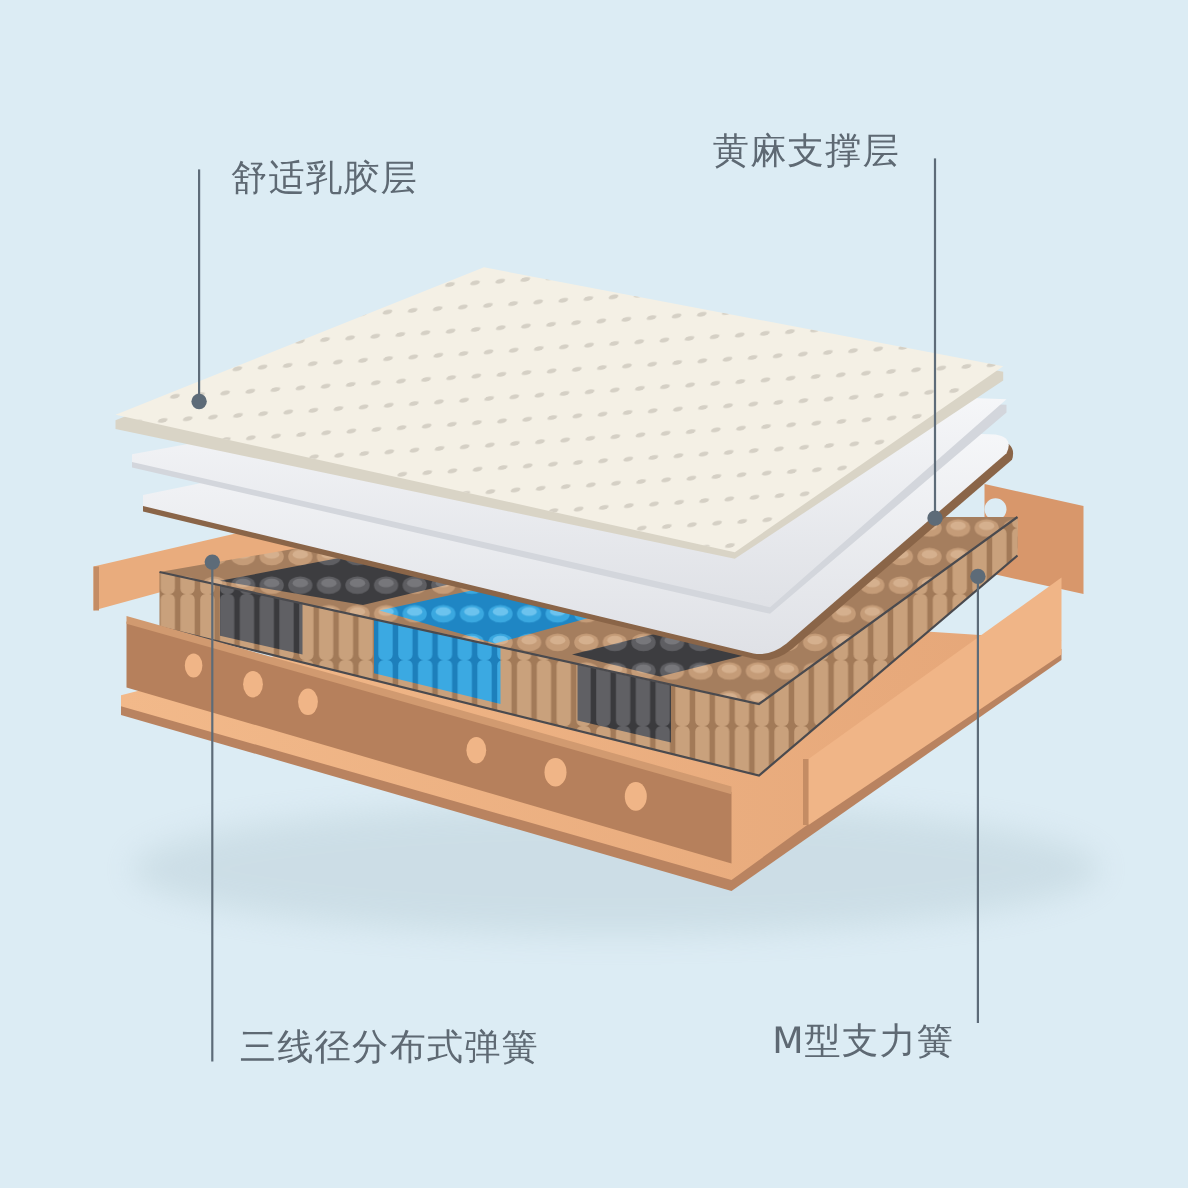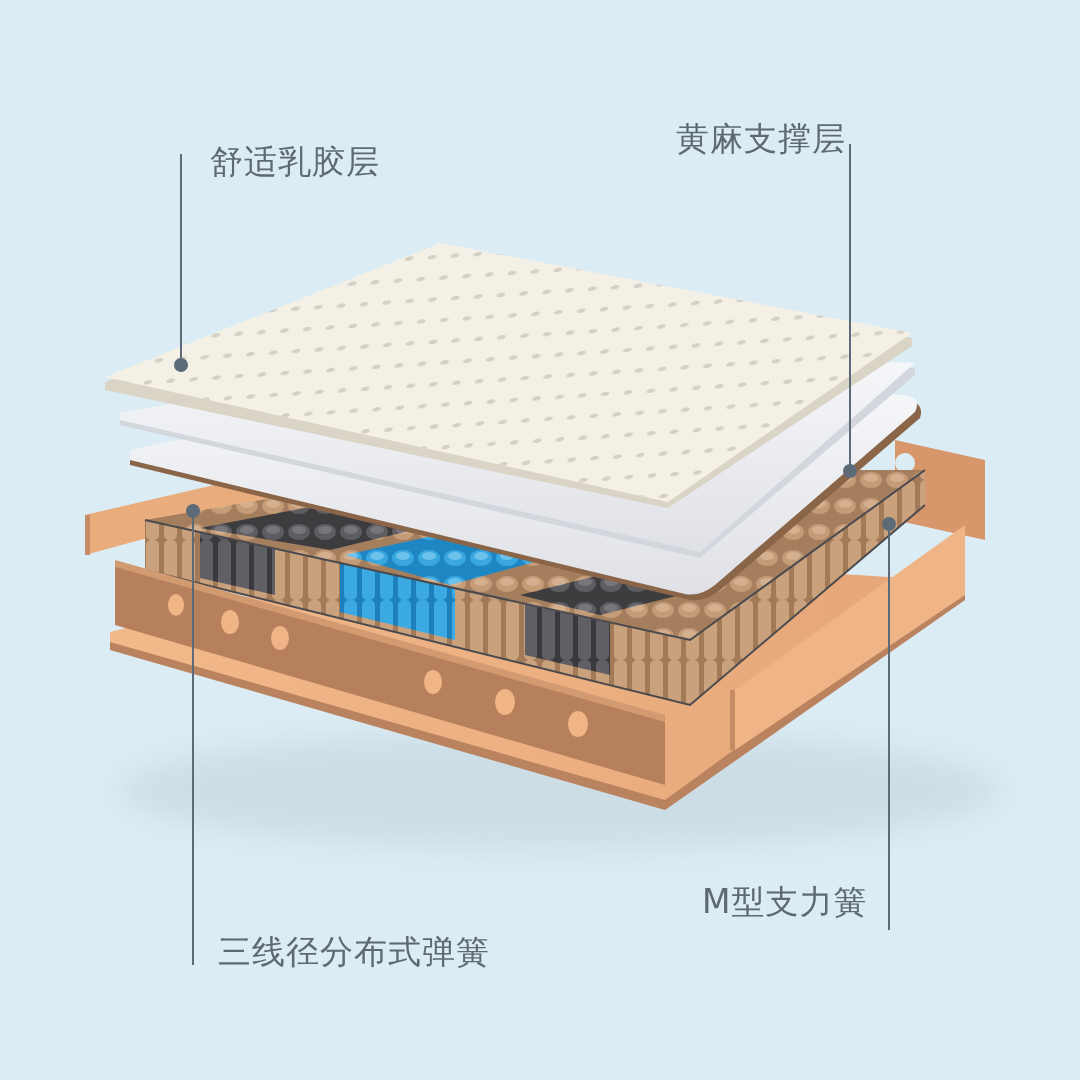--- a/index.html
+++ b/index.html
@@ -130,25 +130,25 @@
 
     <polygon points="105,382 440,248 912,338 912,346 668,508 105,390" fill="#d9d4c6"></polygon>
     <polygon points="105,377 440,243 912,333 668,502" fill="#f4f0e5"></polygon>
     <polygon points="105,377 440,243 912,333 668,502" fill="url(#perf)" opacity="0.95"></polygon>
   </svg>
 
   <div class="label" style="left:210px; top:145px;">舒适乳胶层</div>
   <div class="callout-line" style="left:180px; top:154px; height:211px;"></div>
   <div class="callout-dot" style="left:181px; top:365px;"></div>
 
-  <div class="label" style="left:676px; top:122px;">黄麻支撑层</div>
+  <div class="label" style="left:648px; top:122px;font-family:Liberation Serif, serif;">黄麻支撑层</div>
   <div class="callout-line" style="left:849px; top:144px; height:327px;"></div>
   <div class="callout-dot" style="left:850px; top:471px;"></div>
 
-  <div class="label" style="left:702px; top:885px;text-align:center;">M型支力簧</div>
+  <div class="label" style="left:702px; top:929px;text-align:center;">M型支力簧</div>
   <div class="callout-line" style="left:888px; top:524px; height:406px;"></div>
   <div class="callout-dot" style="left:889px; top:524px;"></div>
 
   <div class="label" style="left:218px; top:935px;text-align:right;">三线径分布式弹簧</div>
   <div class="callout-line" style="left:192px; top:511px; height:454px;"></div>
   <div class="callout-dot" style="left:193px; top:511px;"></div>
 
 </div>
 
 </body></html>

